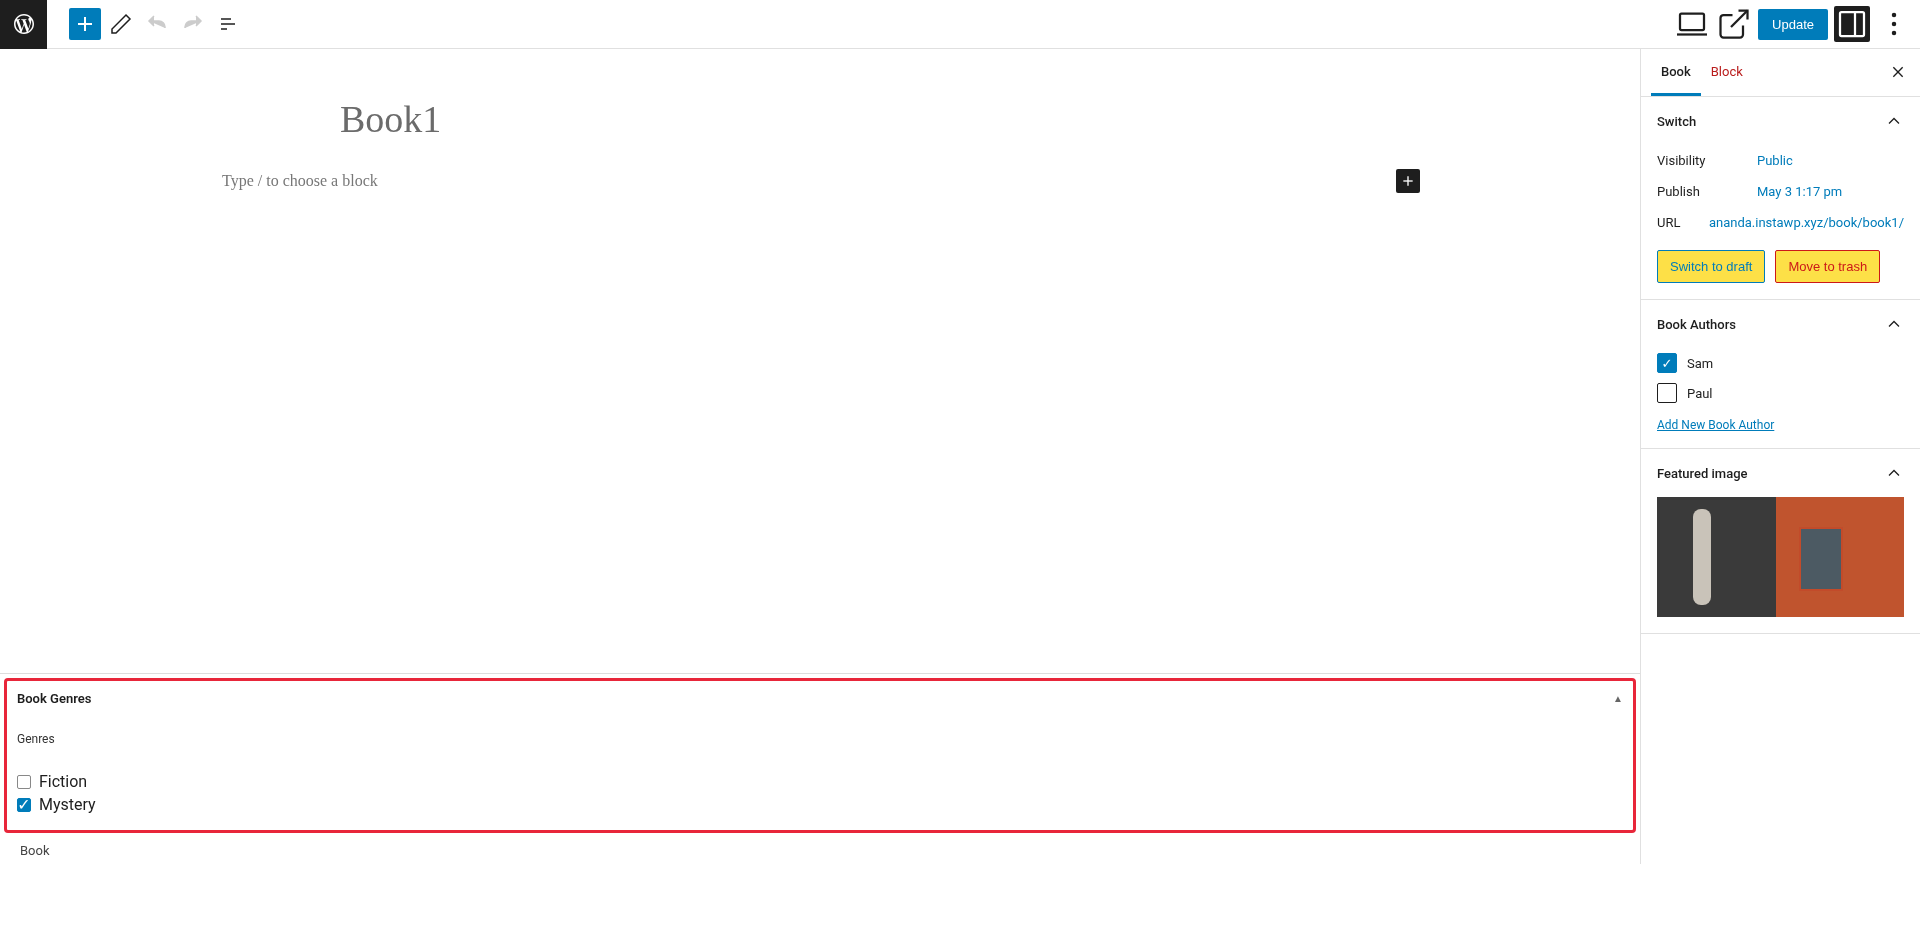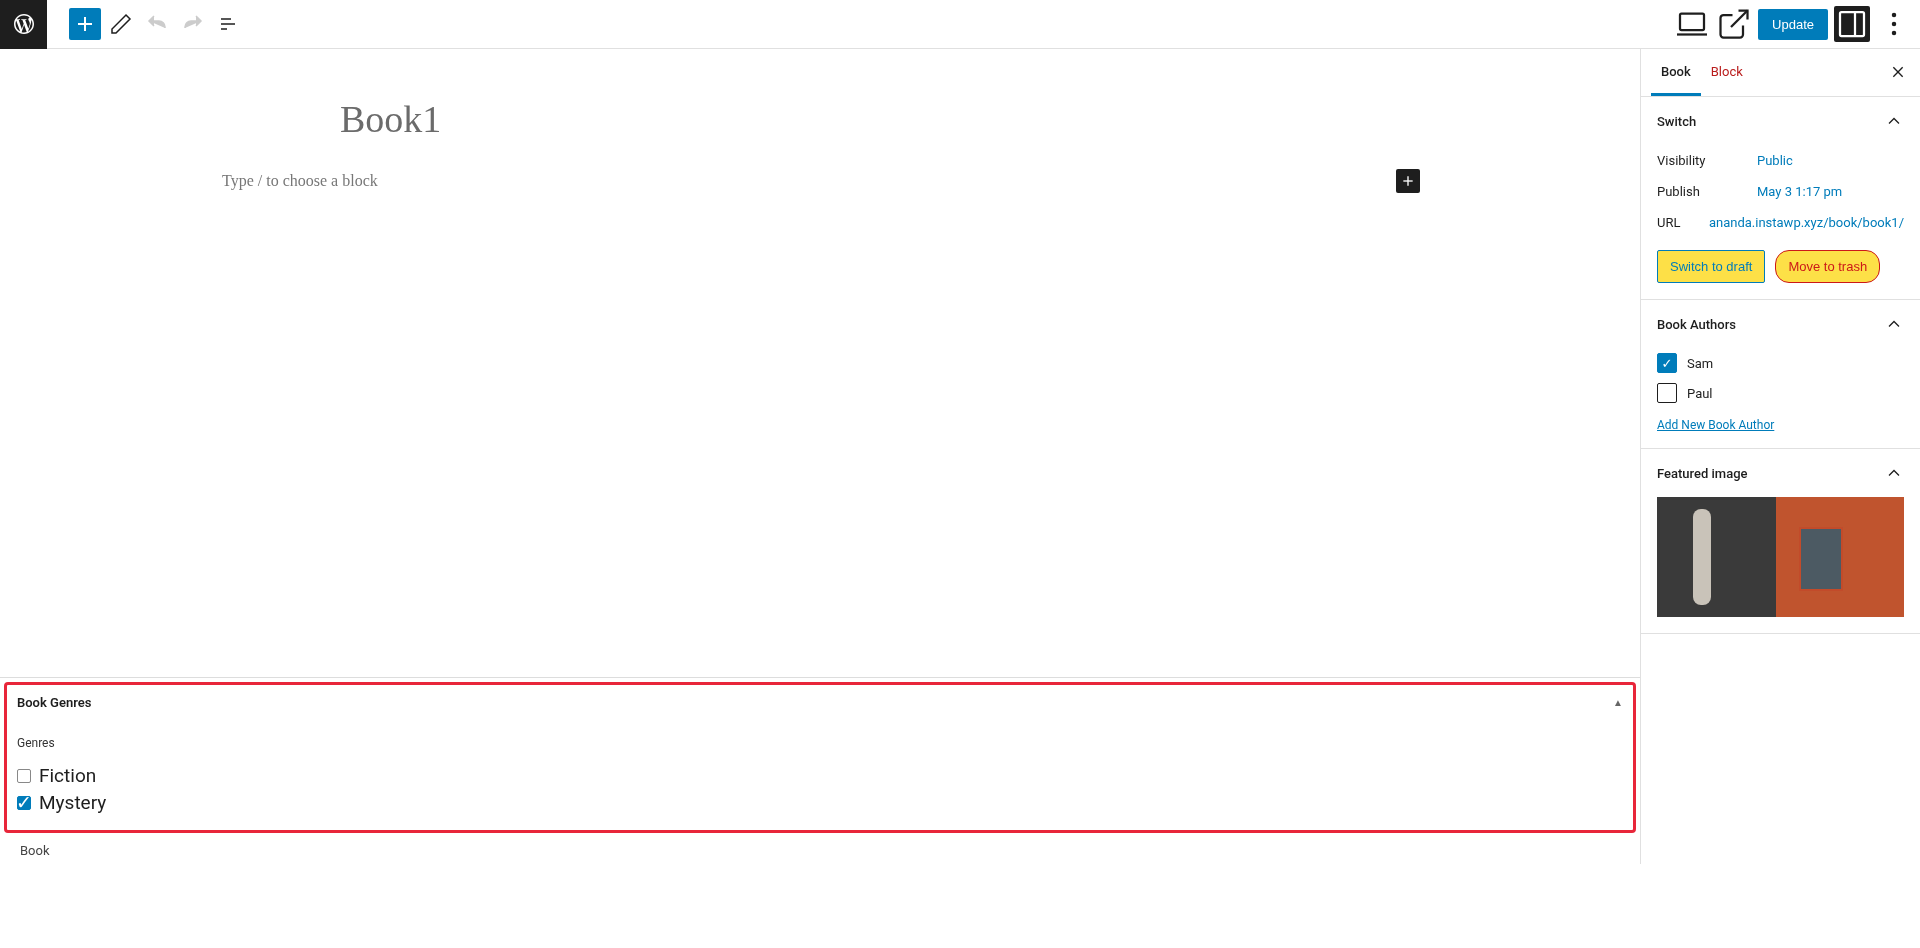--- a/index.html
+++ b/index.html
@@ -38,37 +38,37 @@
 .sb-close { margin-left: auto; font-size: 20px; cursor: pointer; padding: 4px; }
 .sb-panel { border-bottom: 1px solid #e0e0e0; }
 .sb-panel-head { display: flex; align-items: center; justify-content: space-between; padding: 14px 16px; cursor: pointer; font-size: 13px; font-weight: 500; }
 .sb-panel-body { padding: 0 16px 16px; }
 .sb-row { display: flex; padding: 8px 0; font-size: 13px; }
 .sb-row-label { width: 100px; color: #1e1e1e; }
 .sb-row-val { color: #007cba; cursor: pointer; flex: 1; }
 .sb-actions { display: flex; gap: 10px; margin-top: 12px; }
 .sb-btn { border: 1px solid; padding: 8px 12px; border-radius: 2px; font-size: 13px; background: #fde047; cursor: pointer; }
 .sb-btn.draft { color: #007cba; border-color: #007cba; }
-.sb-btn.trash { color: #cc1818; border-color: #cc1818; border-radius: 14px; }
+.sb-btn.trash { color: #cc1818; border-color: #cc1818; }
 .sb-check-row { display: flex; align-items: center; gap: 10px; padding: 5px 0; }
 .sb-checkbox { width: 20px; height: 20px; border: 1px solid #1e1e1e; display: flex; align-items: center; justify-content: center; border-radius: 2px; }
 .sb-checkbox.checked { background: #007cba; border-color: #007cba; color: #fff; }
 .sb-link { color: #007cba; text-decoration: underline; font-size: 12px; display: inline-block; margin-top: 10px; cursor: pointer; }
 .featured-img { margin: 0 16px 16px; height: 120px; display: flex; }
 .fi-left { width: 48%; background: #3a3a3a; position: relative; }
 .fi-left::before { content:""; position:absolute; left:30%; top:10%; width:18px; height:80%; background:#c9c3b9; border-radius:8px; }
 .fi-right { flex:1; background:#c0542e; position:relative; }
 .fi-right::before { content:""; position:absolute; left:18%; top:25%; width:40px; height:60px; background:#4c5a63; border:2px solid #c24b2a; }
 
 
 .meta-area { border-top: 1px solid #ddd; }
 .meta-box { border: 3px solid #e8263a; border-radius: 4px; margin: 4px; padding: 10px 10px 14px; }
 .meta-head { display:flex; justify-content:space-between; align-items:center; font-weight:600; font-size:13px; padding-bottom: 6px; }
-.meta-sub { font-size: 12px; color: #333; margin: 20px 0 12px; }
-.meta-check-row { display:flex; align-items:center; gap:8px; font-size:19px; padding:2px 0; }
+.meta-sub { font-size: 12px; color: #333; margin: 20px 0 24px; }
+.meta-check-row { display:flex; align-items:center; gap:8px; font-size:16px; padding:2px 0; }
 .meta-check { width:14px; height:14px; border:1px solid #888; border-radius:2px; display:flex; align-items:center; justify-content:center; }
 .meta-check.checked { background:#007cba; border-color:#007cba; color:#fff; }
 .caret-up { font-size:10px; color:#666; }
 .footer-line { padding: 6px 20px; font-size:13px; color:#444; }
 
 .chev { width:20px; height:20px; }
 </style>
 </head>
 <body>
 

